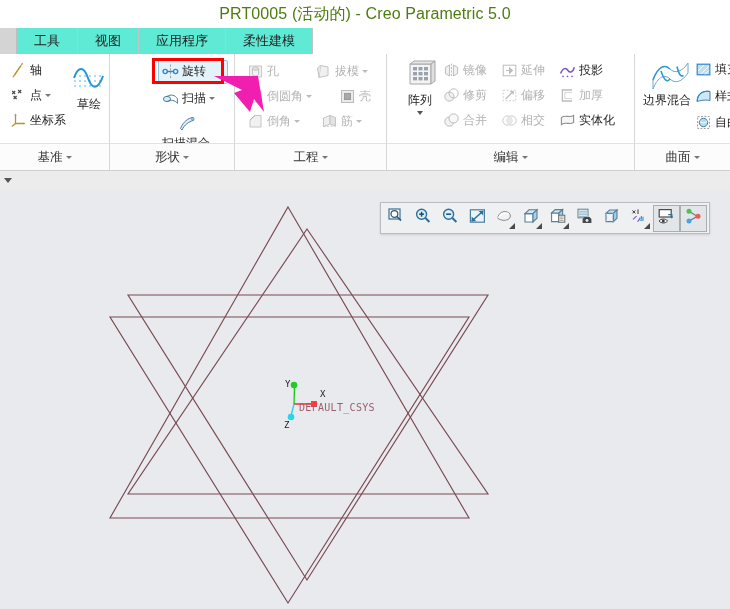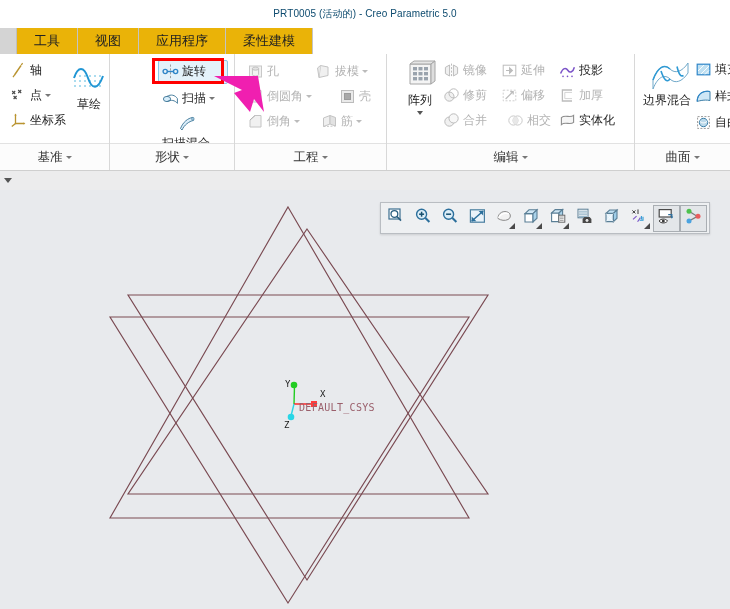--- a/index.html
+++ b/index.html
@@ -24,31 +24,31 @@
   .titlebar {
     position: absolute;
     left: 0; top: 0;
     width: 730px; height: 28px;
     background: #ffffff;
     display: flex;
     align-items: center;
     justify-content: center;
   }
   .titlebar .title-text {
-    font-size: 10px;
-    color: #0c4a6e;
+    font-size: 16px;
+    color: #4d7c0f;
     letter-spacing: .1px;
   }
 
   
   .tabstrip {
     position: absolute;
     left: 0; top: 28px;
     width: 730px; height: 26px;
-    background: #eab308;
+    background: #5eead4;
     display: flex;
     align-items: stretch;
   }
   .tab-gutter {
     width: 16px;
     background: #d4d4d4;
     border-right: 1px solid #bfbfbf;
   }
   .tab {
     padding: 0 17px;
@@ -546,21 +546,21 @@
         <div class="cmd dim" style="left:56px; top:58px;">
           <span class="ic">
             <svg width="17" height="17" viewBox="0 0 17 17">
               <circle cx="6.4" cy="9.6" r="4.6" fill="#f1f1f1" stroke="#bcbcbc" stroke-width="1"></circle>
               <circle cx="10.6" cy="6.4" r="4.6" fill="#f7f7f7" stroke="#bcbcbc" stroke-width="1"></circle>
             </svg>
           </span>
           <span>合并</span>
         </div>
 
-        <div class="cmd dim" style="left:120px; top:58px;align-items:center;">
+        <div class="cmd dim" style="left:114px; top:58px;align-items:center;">
           <span class="ic">
             <svg width="17" height="17" viewBox="0 0 17 17">
               <circle cx="6.4" cy="8.5" r="4.6" fill="none" stroke="#cacaca" stroke-width="1"></circle>
               <circle cx="10.6" cy="8.5" r="4.6" fill="none" stroke="#cacaca" stroke-width="1"></circle>
               <path d="M8.5 4.3 A4.6 4.6 0 0 1 8.5 12.7 A4.6 4.6 0 0 1 8.5 4.3 Z" fill="#e8e8e8"></path>
             </svg>
           </span>
           <span>相交</span>
         </div>
 

